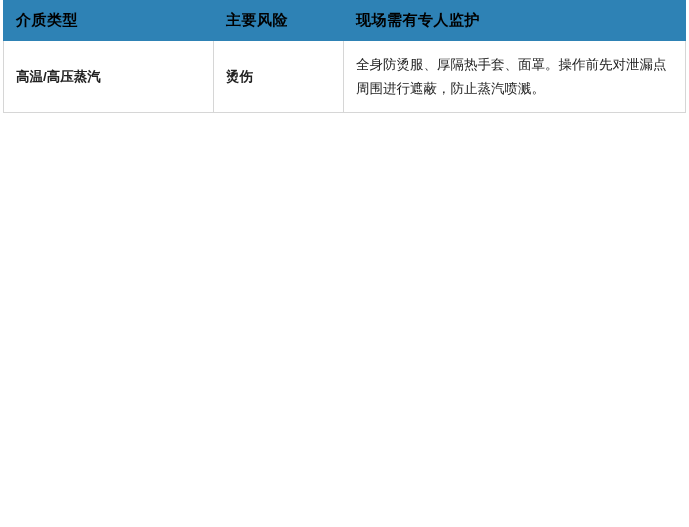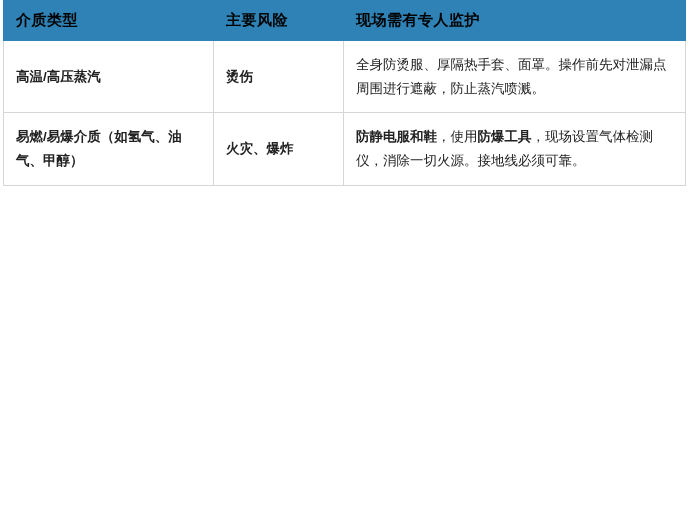--- a/index.html
+++ b/index.html
@@ -69,20 +69,15 @@
         <th class="col-risk">主要风险</th>
         <th class="col-measure">现场需有专人监护</th>
       </tr>
     </thead>
     <tbody id="table-body">
     <tr>
           <td class="col-type">高温/高压蒸汽</td>
           <td class="col-risk">烫伤</td>
           <td class="col-measure"><span>全身防烫服、厚隔热手套、面罩。操作前先对泄漏点周围进行遮蔽，防止蒸汽喷溅。</span></td>
         </tr>
-        <tr>
-          <td class="col-type">易燃/易爆介质（如氢气、油气、甲醇）</td>
-          <td class="col-risk">火灾、爆炸</td>
-          <td class="col-measure"><span class="b">防静电服和鞋</span><span>，使用</span><span class="b">防爆工具</span><span>，现场设置气体检测仪，消除一切火源。接地线必须可靠。</span></td>
-        </tr>
       </tbody>
   </table>
 </div>
 
 </body></html>

